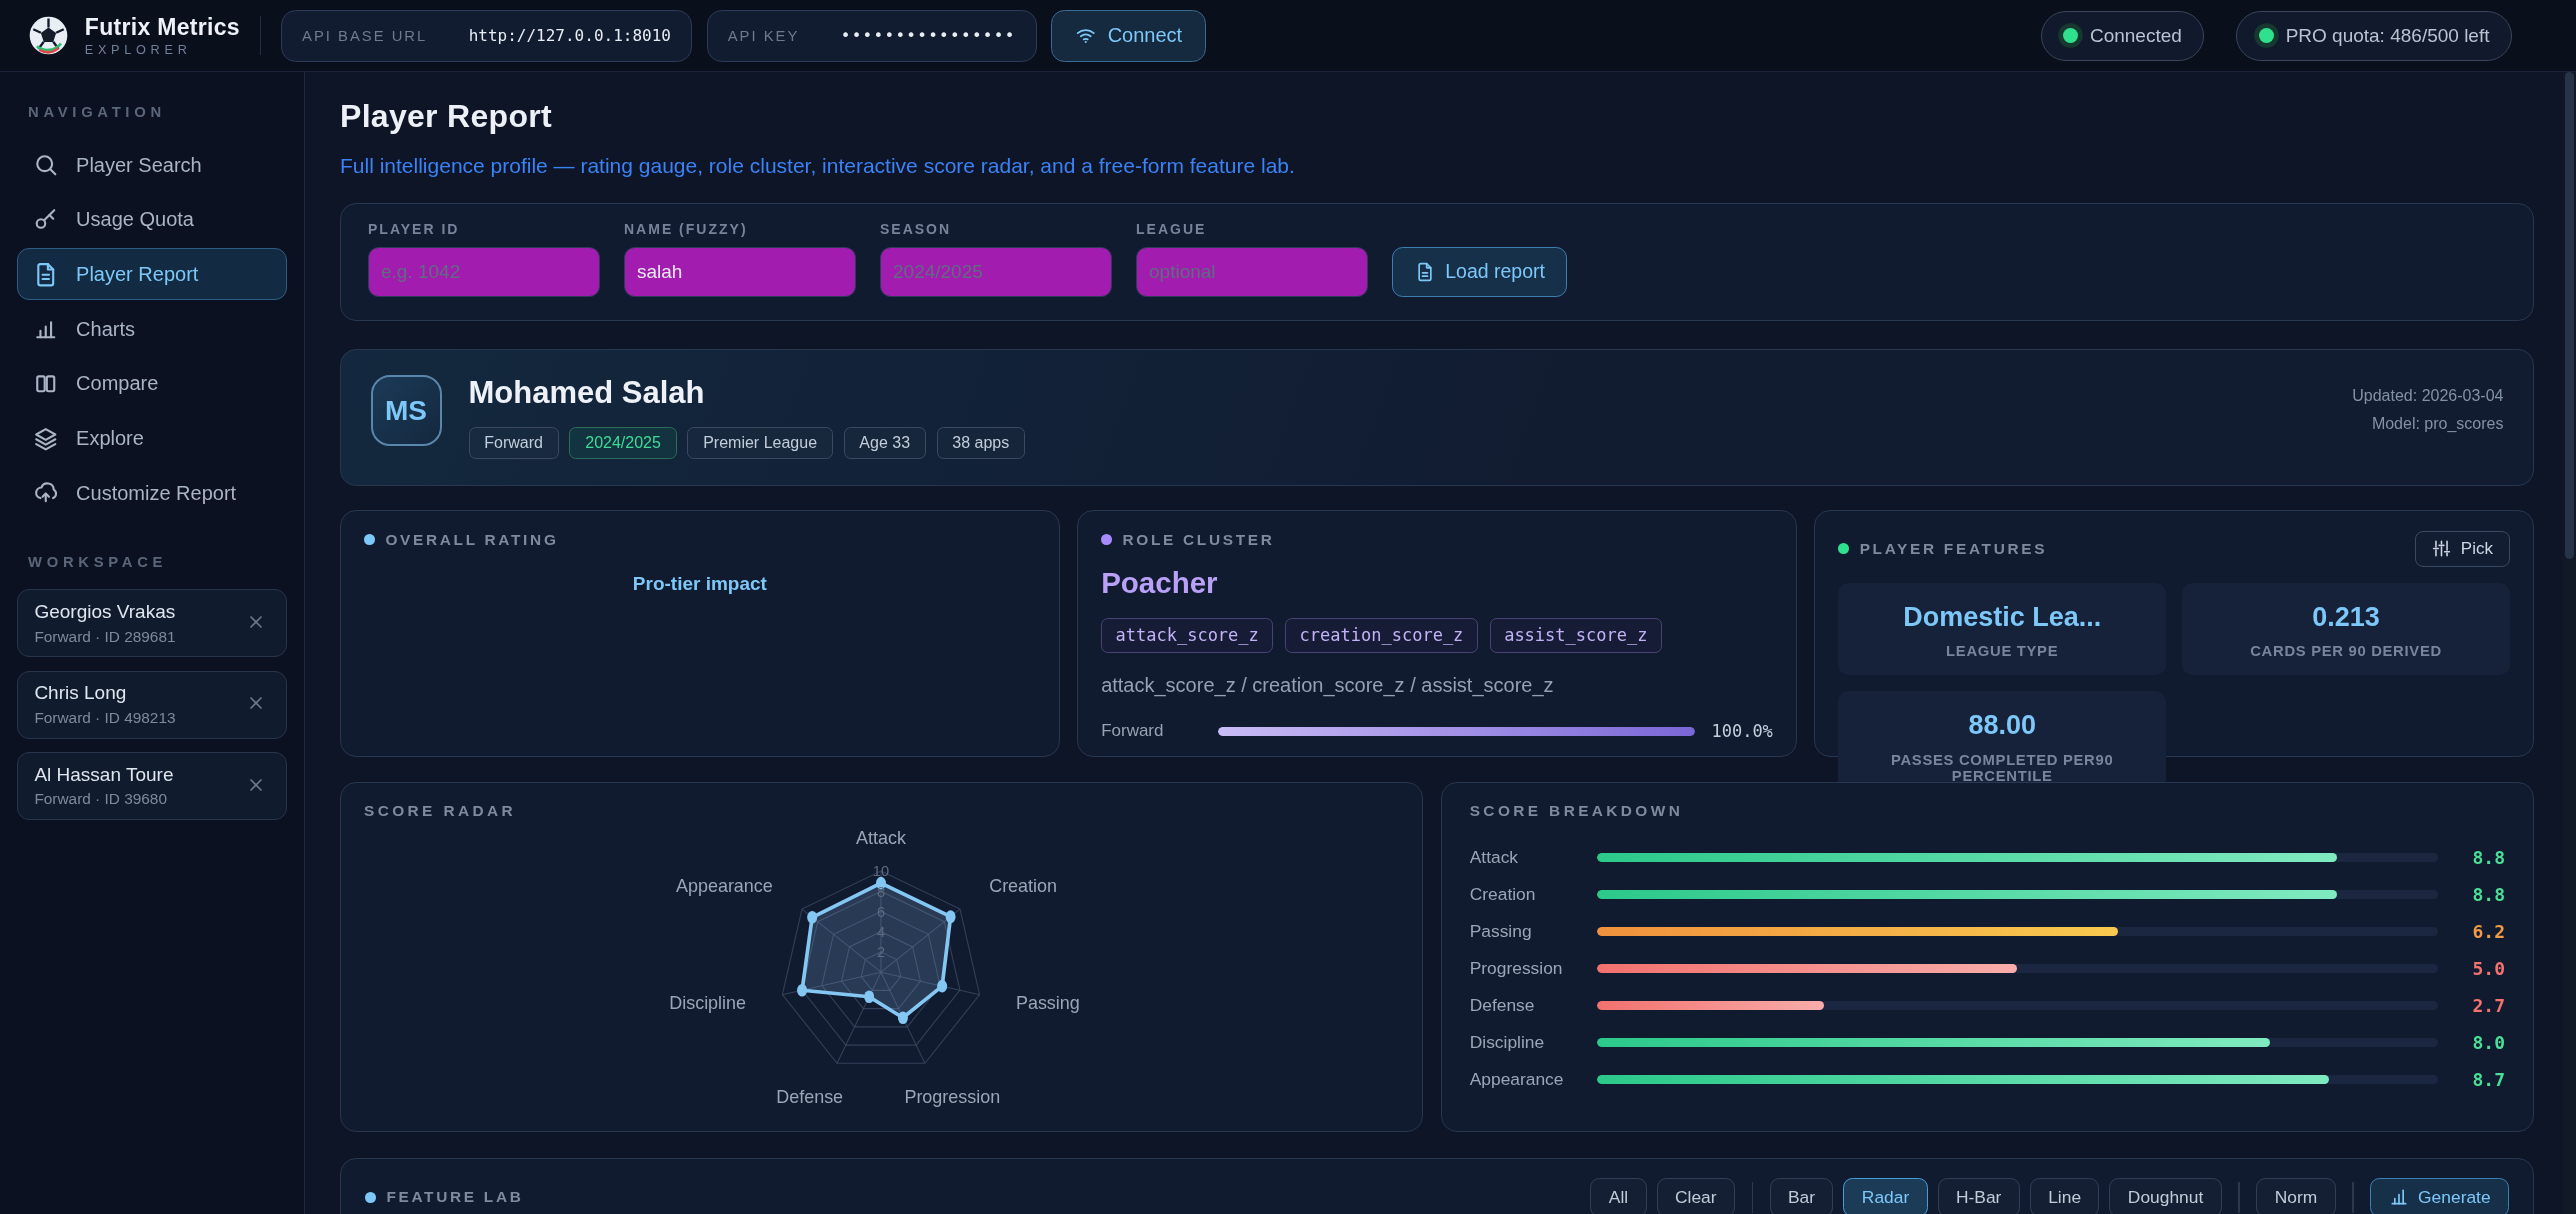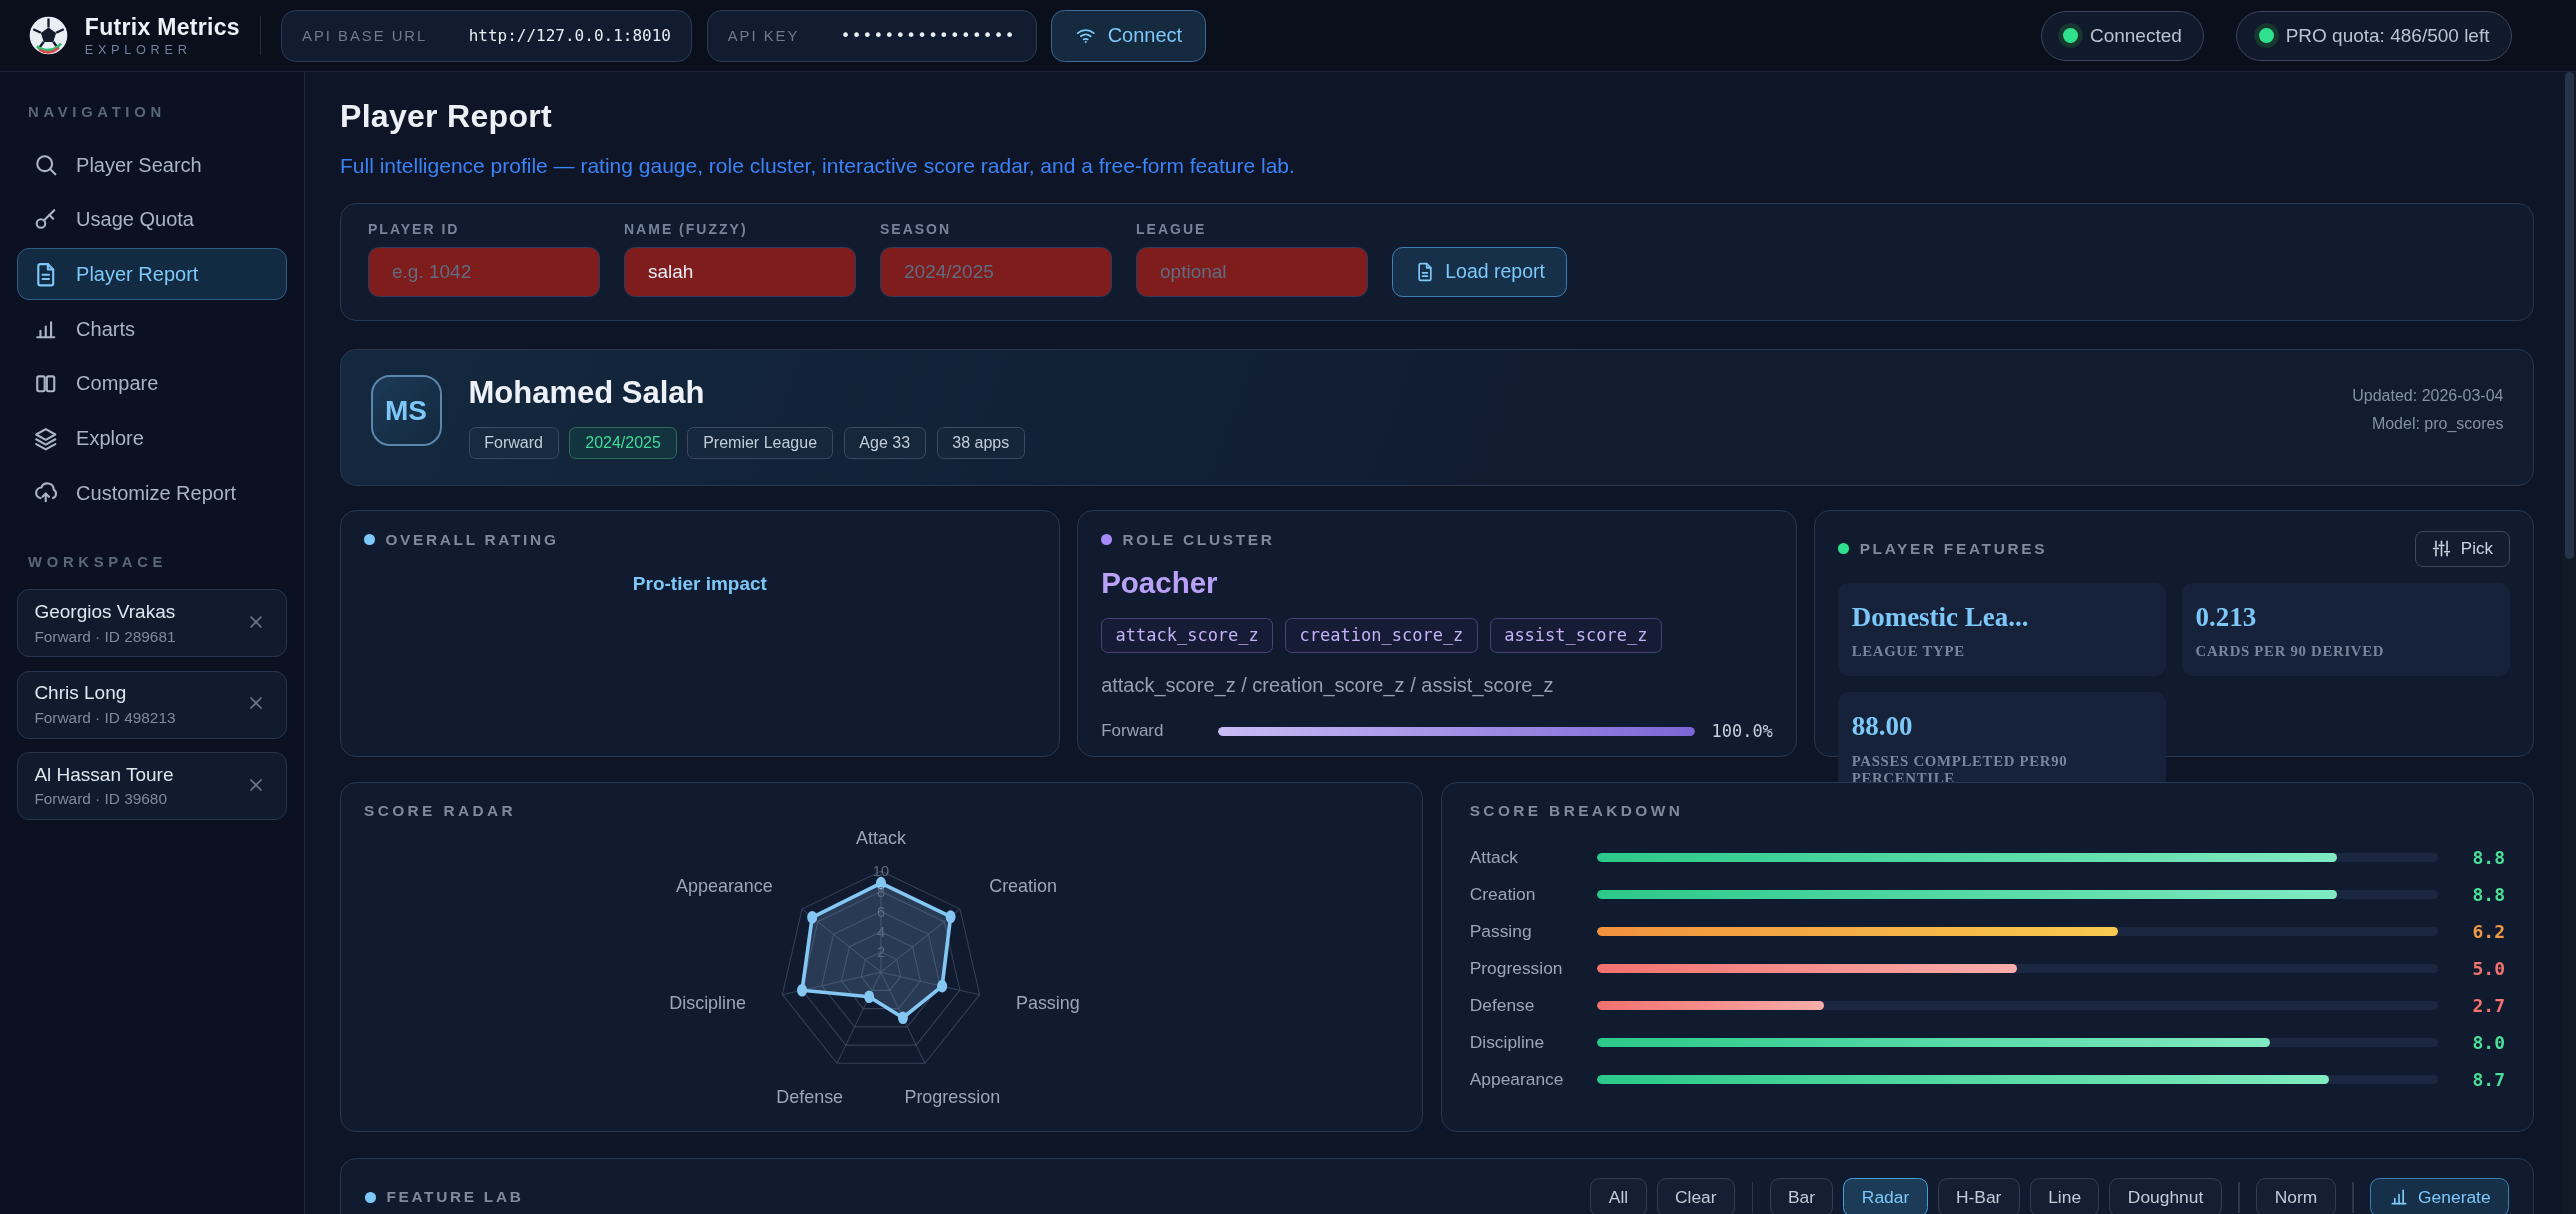--- a/index.html
+++ b/index.html
@@ -44,22 +44,22 @@
   .main { flex:1; background:#0d1526; padding:25.5px 42px 0 35px; overflow:hidden; }
 
   .page-title { font-size:32px; font-weight:bold; color:#edf1f7; letter-spacing:0.3px; }
   .page-sub { font-size:21px; color:#3b82f6; margin-top:19px; }
 
   .panel { background:#111b2f; border:1.3px solid #273750; border-radius:16px; }
 
   
   .form-panel { margin-top:25.5px; padding:17.4px 27px 23px; display:flex; gap:24px; align-items:flex-end; }
   .field-label { display:block; font-size:14px; letter-spacing:2px; color:#76839a; margin-bottom:9.4px; font-weight:bold; }
-  .field input { width:232px; height:50px; background:#7f1d1d; border:1.3px solid #2c3b57; border-radius:10.7px;
-    color:#e6ecf4; font-size:19px; padding:0 23px; font-family:inherit; outline:none; }
+  .field input { width:232px; height:50px; background:#a21caf; border:1.3px solid #2c3b57; border-radius:10.7px;
+    color:#e6ecf4; font-size:19px; padding:0 12px; font-family:inherit; outline:none; }
   .field input::placeholder { color:#5f6c81; }
   .load-btn { display:flex; align-items:center; gap:10.7px; height:50px; padding:0 21.5px;
     background:#16304a; border:1.3px solid #3e7fb2; border-radius:10.7px; color:#7dc8f8; font-size:19.5px;
     cursor:pointer; font-family:inherit; white-space:nowrap; }
 
   
   .player-card { margin-top:28px; padding:25.5px 29.5px; display:flex; gap:27px; align-items:flex-start;
     background:linear-gradient(110deg,#13283e 0%, #111c31 55%); border:1.3px solid #273750; border-radius:16px; }
   .avatar { width:71px; height:71px; border-radius:19px; flex-shrink:0;
     background:linear-gradient(135deg,#1b3a57,#14283e); border:2px solid #5b86ab;
@@ -96,21 +96,21 @@
   .role-bar-label { font-size:17px; color:#97a2b4; width:101px; }
   .role-track { flex:1; height:9.4px; border-radius:4.7px; background:#1b2742; overflow:hidden; }
   .role-fill { height:100%; border-radius:4.7px; background:linear-gradient(90deg,#cabcf6,#7a67d6); }
   .role-pct { font-size:17px; color:#c6cfdc; }
 
   .features-head { display:flex; align-items:center; }
   .pick-btn { margin-left:auto; display:flex; align-items:center; gap:9.4px; height:36px; padding:0 16px;
     border-radius:8px; border:1.3px solid #3a4962; background:#121d31; color:#cdd6e2; font-size:17px;
     cursor:pointer; font-family:inherit; }
   .feat-grid { display:grid; grid-template-columns:1fr 1fr; gap:16px; margin-top:16px; }
-  .feat-tile { background:#15223a; border-radius:10.7px; padding:19px 13.4px 16px; text-align:left;font-family:Liberation Serif, serif; }
+  .feat-tile { background:#15223a; border-radius:10.7px; padding:19px 13.4px 16px; text-align:center; }
   .feat-value { font-size:27px; font-weight:bold; color:#7dc8f8; }
   .feat-label { font-size:14.8px; color:#79859a; margin-top:10.7px; letter-spacing:0.7px; font-weight:bold; }
 
   
   .row2 { display:flex; gap:17.4px; margin-top:25.5px; }
   .radar-panel { flex:1; height:350px; padding:19px 23px; }
   .radar-chart { width:100%; height:301px; margin-top:2.7px; }
   .breakdown-panel { flex:1; height:350px; padding:19px 28px; }
   .plain-head { font-size:15.4px; letter-spacing:3.4px; color:#7e8a9d; font-weight:bold; }
   .br-rows { margin-top:27px; }

